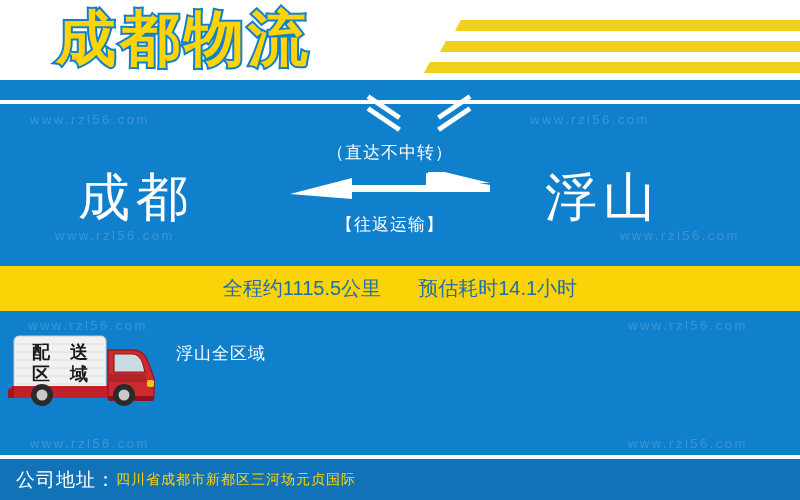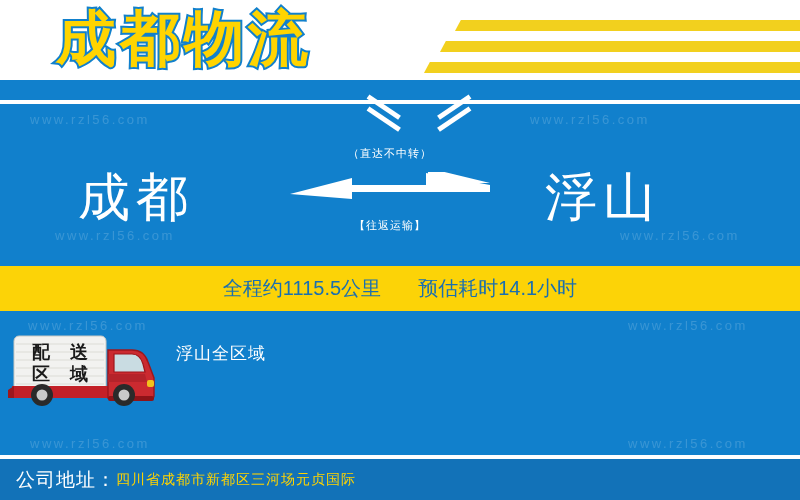--- a/index.html
+++ b/index.html
@@ -99,21 +99,21 @@
   .city.dest   { left: 545px; }
 
   .route-center {
     position: absolute;
     left: 280px;
     top: 140px;
     width: 220px;
     text-align: center;
   }
   .route-note {
-    font-size: 11px;
+    font-size: 17px;
     color: #ffffff;
     letter-spacing: 1px;
     line-height: 26px;
     white-space: nowrap;
   }
   .route-note.bottom { margin-top: 6px; }
 
   .arrow-wrap {
     position: relative;
     width: 200px;

